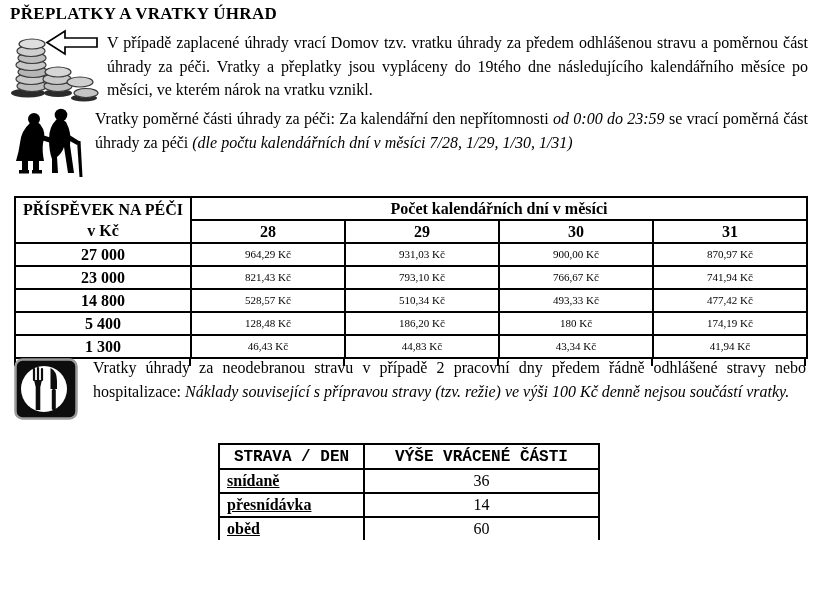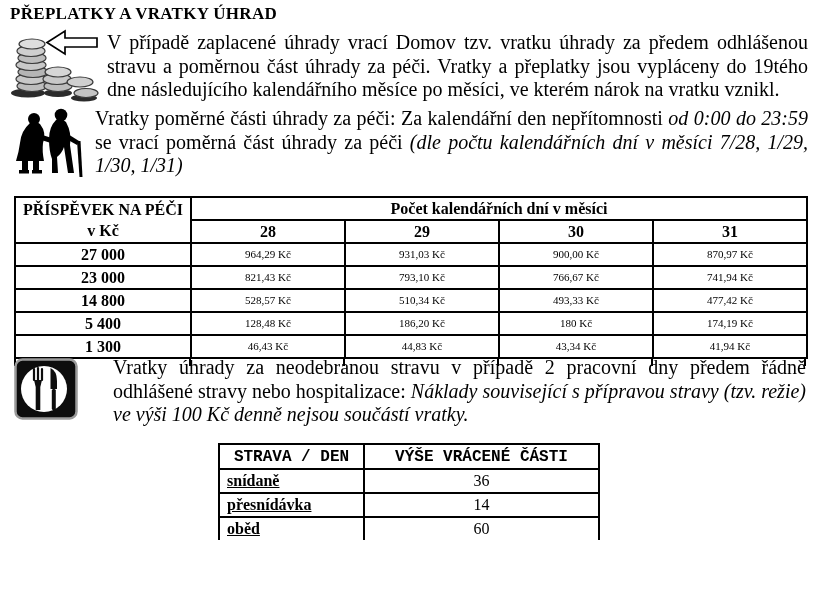--- a/index.html
+++ b/index.html
@@ -8,28 +8,28 @@
     color:#000; font-family:"Liberation Serif","DejaVu Serif",serif;
     overflow:hidden;
   }
   .title {
     position:absolute; left:10px; top:4px;
     font-size:17px; font-weight:bold; letter-spacing:0.3px;
   }
   .media { position:absolute; display:flex; align-items:flex-start; }
   .row1 { left:8px;  top:29px;  width:800px; }
   .row2 { left:8px;  top:107px; width:800px; }
-  .row3 { left:14px; top:356px; width:792px;gap:20px; }
+  .row3 { left:14px; top:356px; width:792px; }
   .iconbox { flex:none; }
   .row1 .iconbox { width:99px; }
   .row2 .iconbox { width:87px; }
   .row3 .iconbox { width:79px; padding-top:2px; }
   p.just {
     margin:0; flex:1; text-align:justify;
-    font-size:20px; line-height:23.5px;
+    font-size:16px; line-height:23.5px;
   }
   .row1 p.just { margin-top:2px; }
   b.seg { font-weight:normal; }
   i.seg { font-style:italic; }
 
   
   table { border-collapse:collapse; table-layout:fixed; }
   td { overflow:hidden; white-space:nowrap; }
 
   .t1wrap { position:absolute; left:14px; top:196px; width:792px; }

